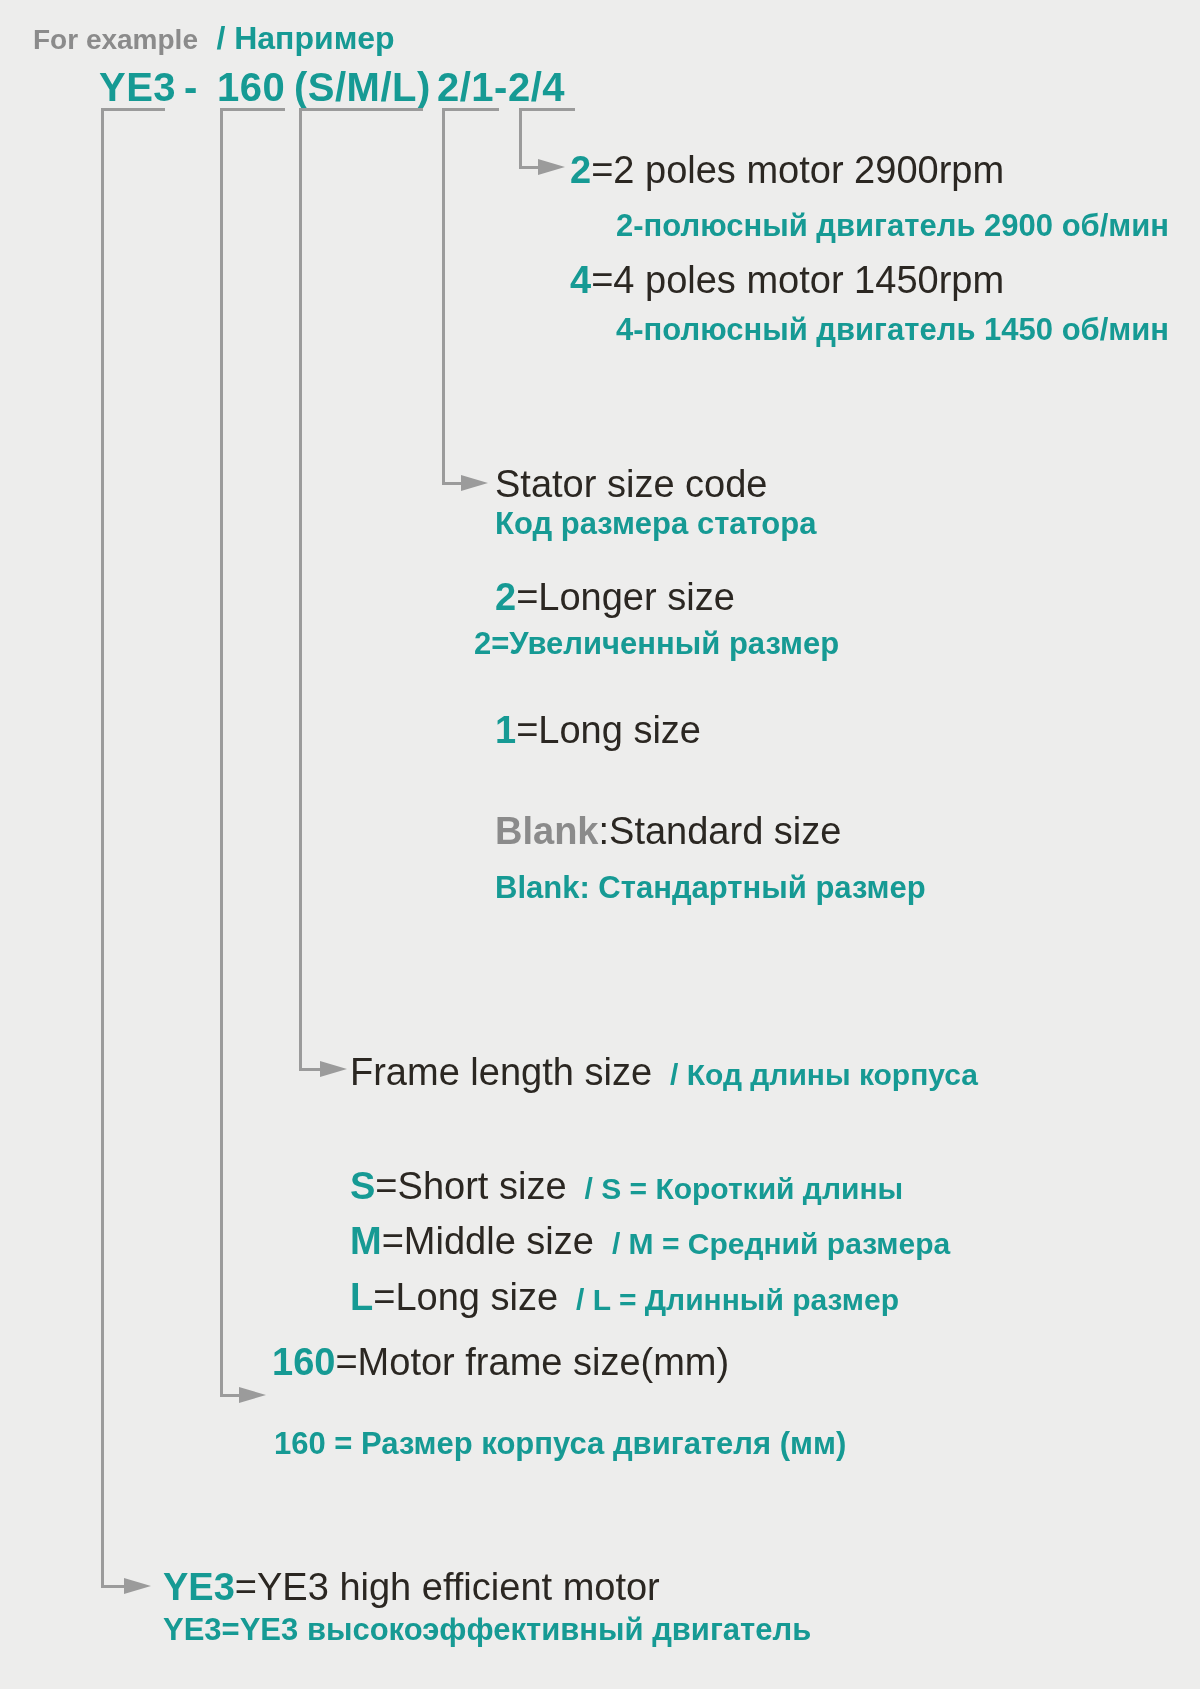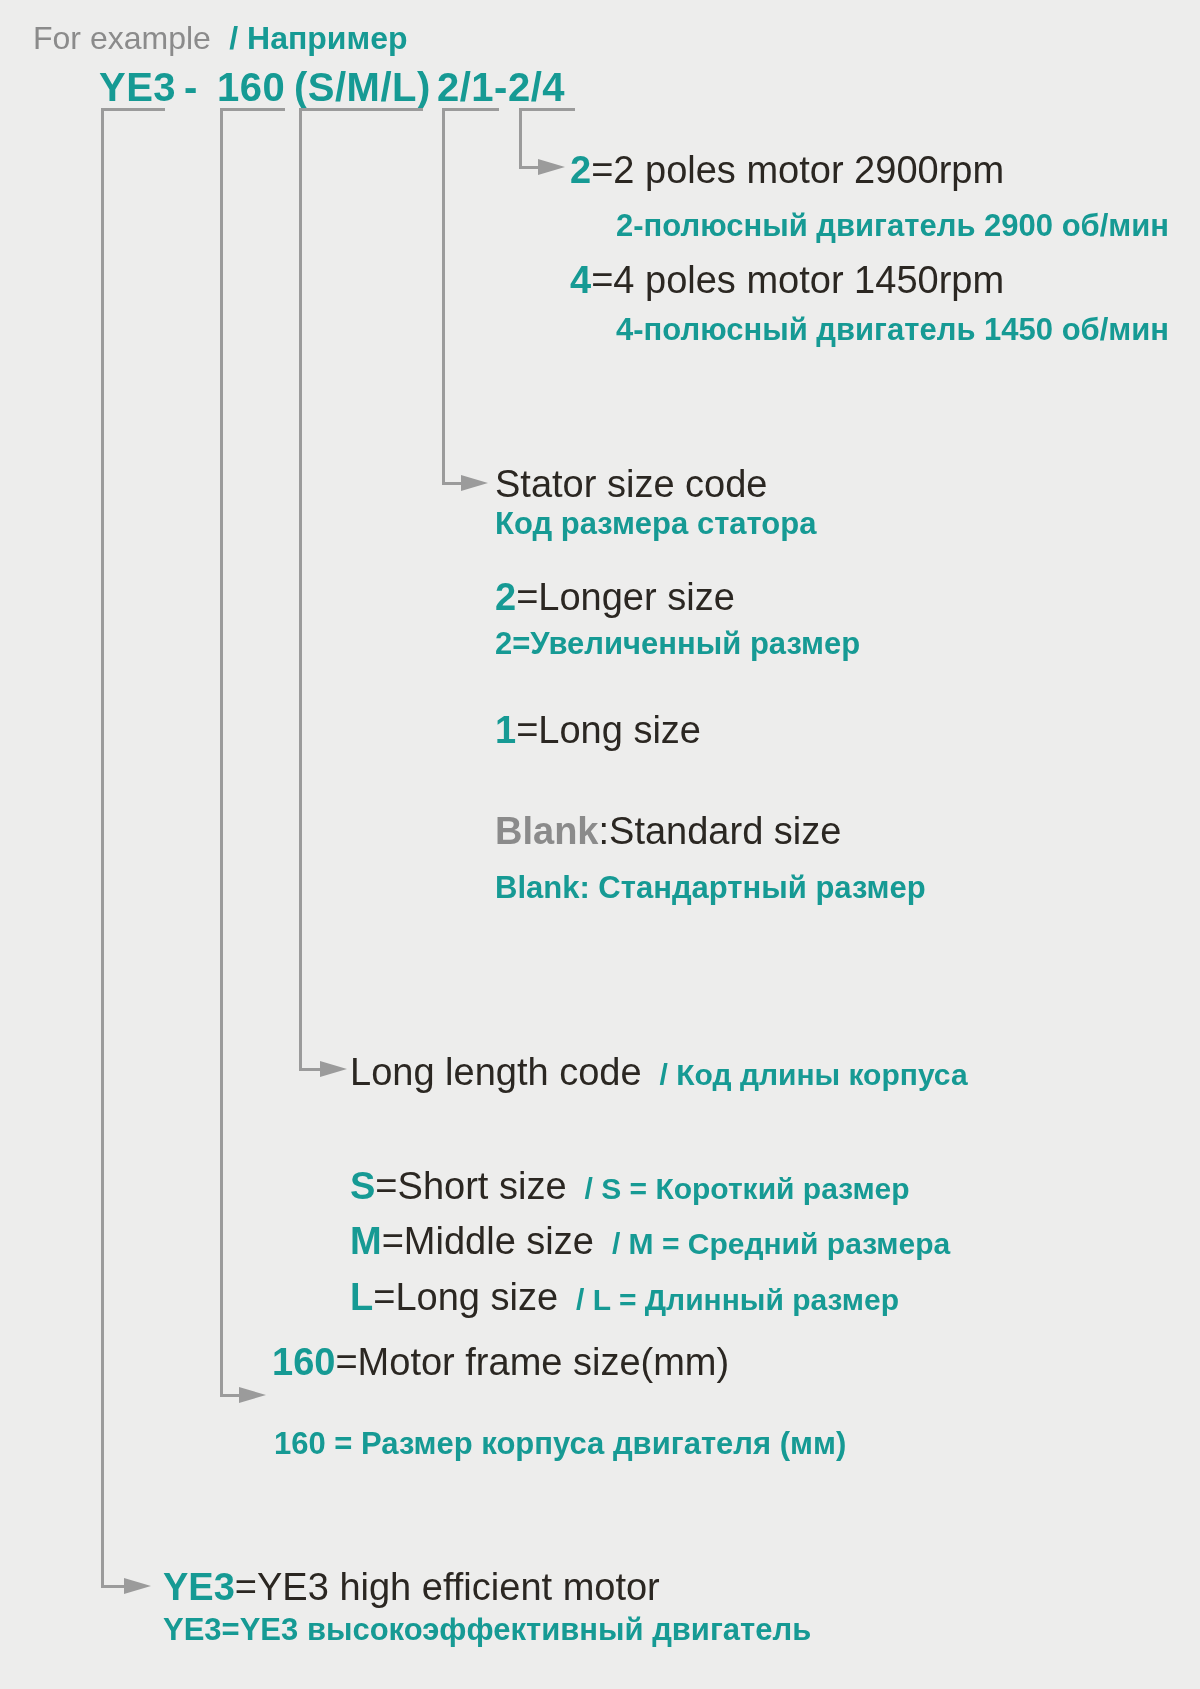--- a/index.html
+++ b/index.html
@@ -11,21 +11,21 @@
     overflow:hidden;
   }
   .line { position:absolute; background: var(--line, #9b9b9b); }
   .ahead {
     position:absolute; width:0; height:0;
     border-top:8px solid transparent;
     border-bottom:8px solid transparent;
     border-left:27px solid var(--line, #9b9b9b);
   }
   .hdr { position:absolute; left:33px; top:20px; white-space:nowrap; }
-  .hdr-en { font-size:32px; font-weight:400; color:var(--gray, #8b8b8b); }
+  .hdr-en { font-size:28px; font-weight:700; color:var(--gray, #8b8b8b); }
   .hdr-ru { font-size:32px; font-weight:700; color:var(--teal, #169a94); margin-left:14px; }
   .model-seg {
     position:absolute; top:64px;
     font-size:40px; font-weight:700; line-height:46px;
     letter-spacing:0.5px; color:var(--teal, #169a94); white-space:nowrap;
   }
   .en-line {
     position:absolute; font-size:38px; line-height:44px;
     color:var(--dark, #2b2722); white-space:nowrap;
   }
@@ -91,37 +91,37 @@
     <span class="code">4</span><span>=4 poles motor 1450rpm</span>
   </div>
   <div class="ru-line" style="left:616px; top:312px">4-полюсный двигатель 1450 об/мин</div>
 
   <div class="en-line" style="left:495px; top:462px">Stator size code</div>
   <div class="ru-line" style="left:495px; top:506px">Код размера статора</div>
 
   <div class="en-line" style="left:495px; top:575px">
     <span class="code">2</span><span>=Longer size</span>
   </div>
-  <div class="ru-line" style="left:495px; top:626px">2=Увеличенный размер</div>
+  <div class="ru-line" style="left:474px; top:626px">2=Увеличенный размер</div>
 
   <div class="en-line" style="left:495px; top:708px">
     <span class="code">1</span><span>=Long size</span>
   </div>
 
   <div class="en-line" style="left:495px; top:809px">
     <span class="code-gray">Blank</span><span>:Standard size</span>
   </div>
   <div class="ru-line" style="left:495px; top:870px">Blank: Стандартный размер</div>
 
   <div class="en-line" style="left:350px; top:1050px">
-    <span>Long length code</span><span class="ru-inline">/ Код длины корпуса</span>
+    <span>Frame length size</span><span class="ru-inline">/ Код длины корпуса</span>
   </div>
 
   <div class="en-line" style="left:350px; top:1164px">
-    <span class="code">S</span><span>=Short size</span><span class="ru-inline">/ S = Короткий размер</span>
+    <span class="code">S</span><span>=Short size</span><span class="ru-inline">/ S = Короткий длины</span>
   </div>
   <div class="en-line" style="left:350px; top:1219px">
     <span class="code">M</span><span>=Middle size</span><span class="ru-inline">/ M = Средний размера</span>
   </div>
   <div class="en-line" style="left:350px; top:1275px">
     <span class="code">L</span><span>=Long size</span><span class="ru-inline">/ L = Длинный размер</span>
   </div>
 
   <div class="en-line" style="left:272px; top:1340px">
     <span class="code">160</span><span>=Motor frame size(mm)</span>

